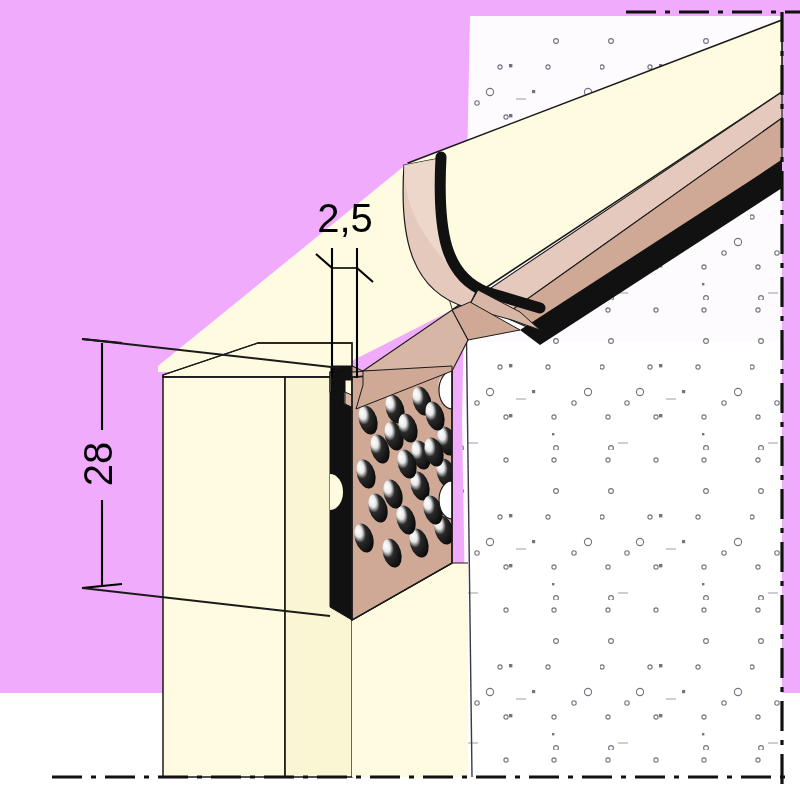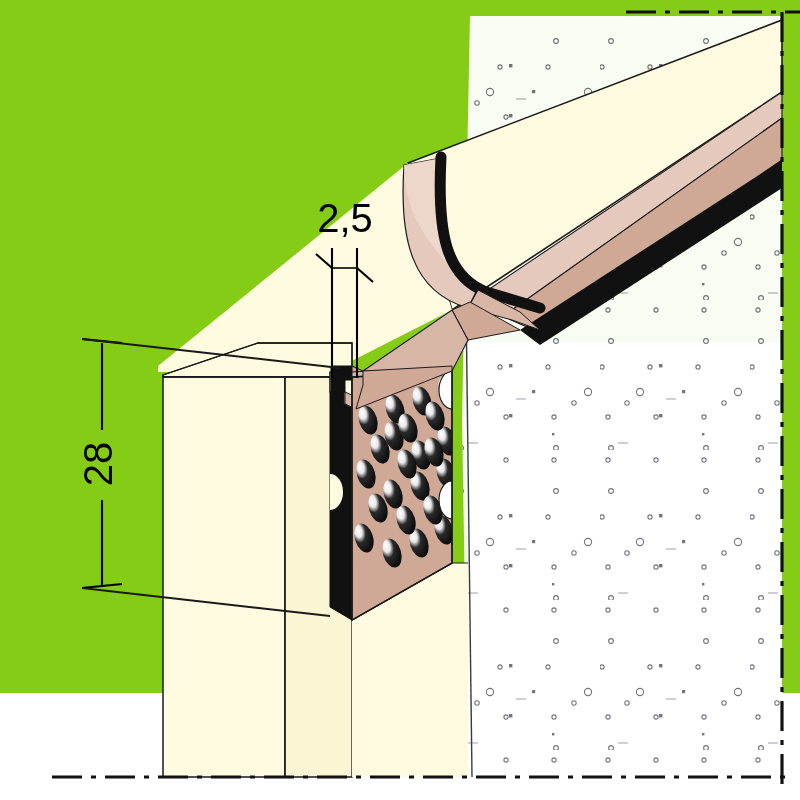--- a/index.html
+++ b/index.html
@@ -1,20 +1,20 @@
 <!DOCTYPE html>
 <html><head>
 <meta charset="utf-8">
 <style>
   html,body{margin:0;padding:0;background:#ffffff;}
   body{
     width:800px;height:800px;overflow:hidden;
     font-family:"Liberation Sans", sans-serif;
   }
-  #stage{position:relative;width:800px;height:693px;background:#84cc16;}
+  #stage{position:relative;width:800px;height:693px;background:#f0abfc;}
   #drawing{position:absolute;left:0;top:0;width:800px;height:800px;display:block;}
   .dimtext{
     font-family:"Liberation Sans", sans-serif;
     font-size:40px;
     fill:#000;
   }
 </style>
 </head>
 <body>
 

